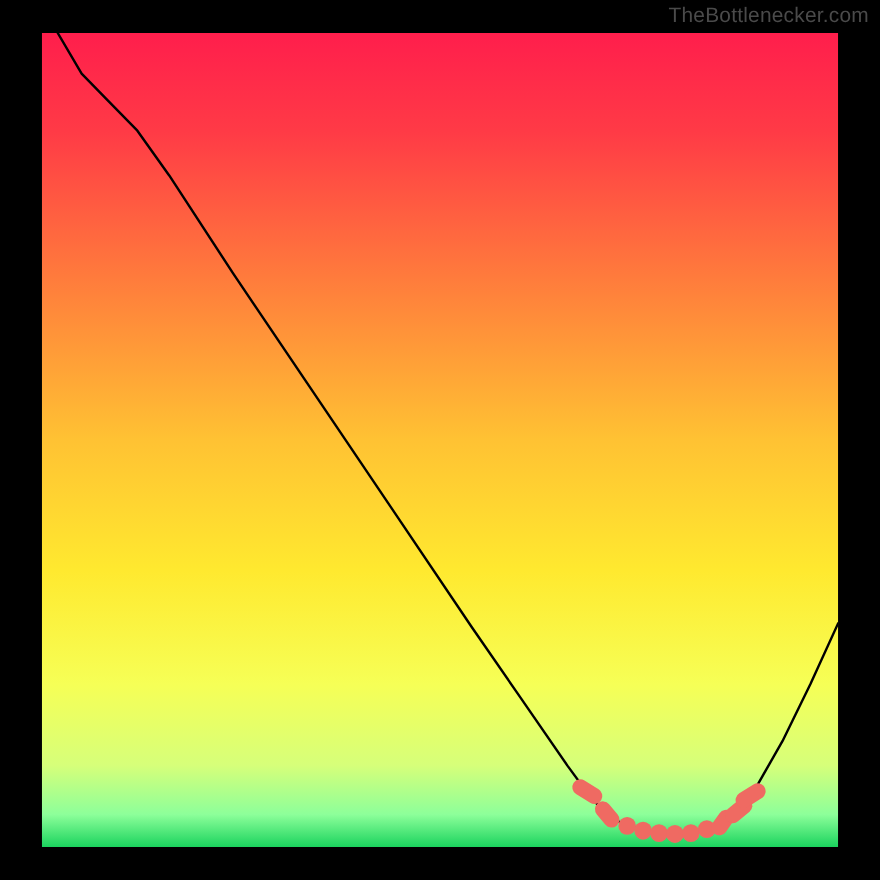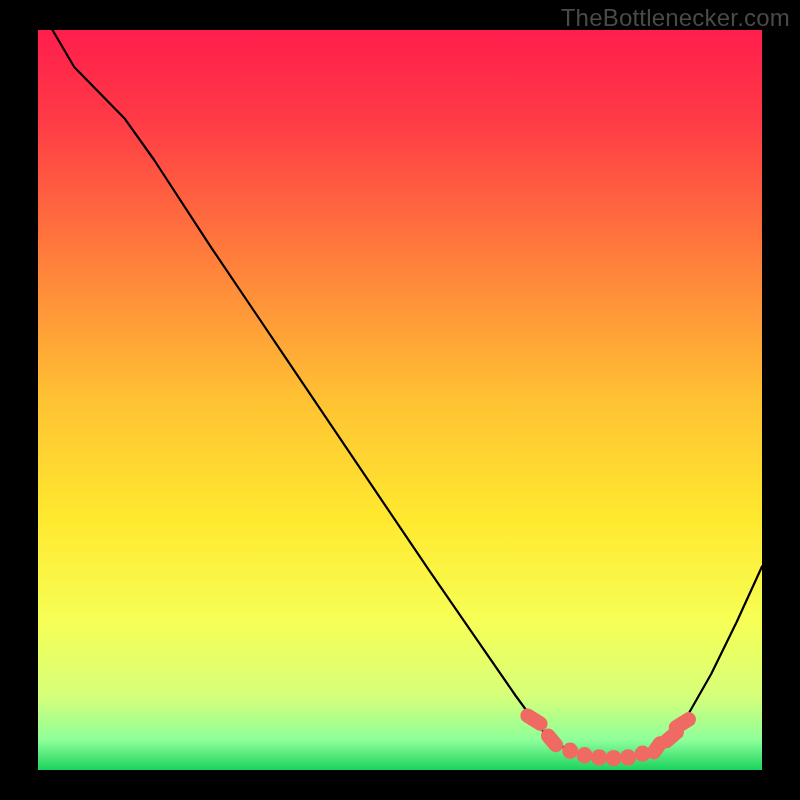--- a/index.html
+++ b/index.html
@@ -8,21 +8,21 @@
     position: relative;
     width: 800px;
     height: 800px;
     background: #000;
   }
   .watermark {
     position: absolute;
     top: 4px;
     right: 10px;
     font-family: Arial, Helvetica, sans-serif;
-    font-size: 24px;
+    font-size: 19px;
     color: #4a4a4a;
     letter-spacing: 0.2px;
     user-select: none;
   }
   .plot {
     position: absolute;
     left: 38px;
     top: 30px;
     width: 724px;
     height: 740px;

